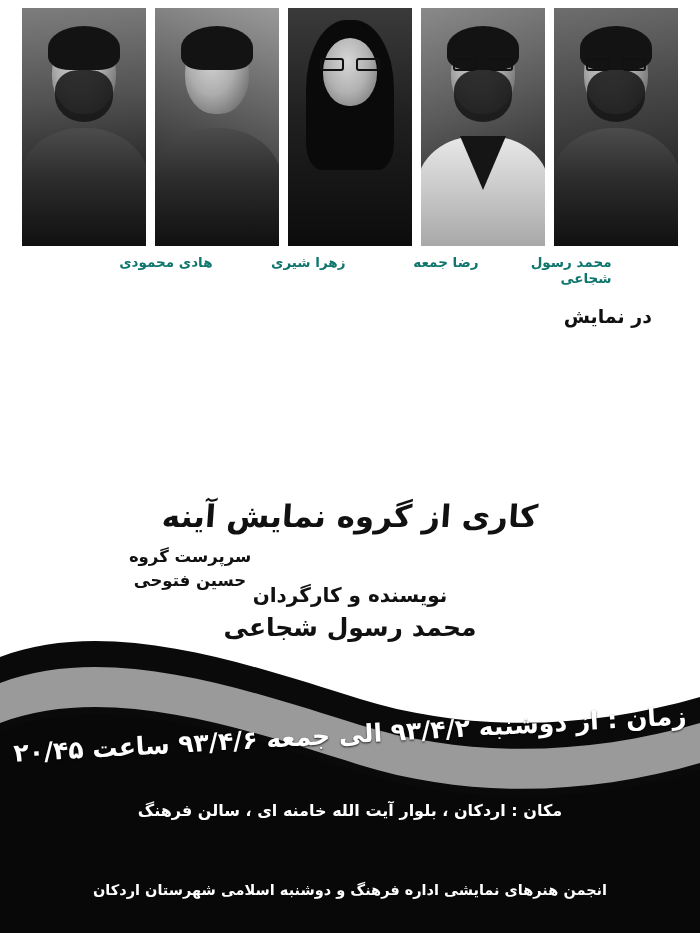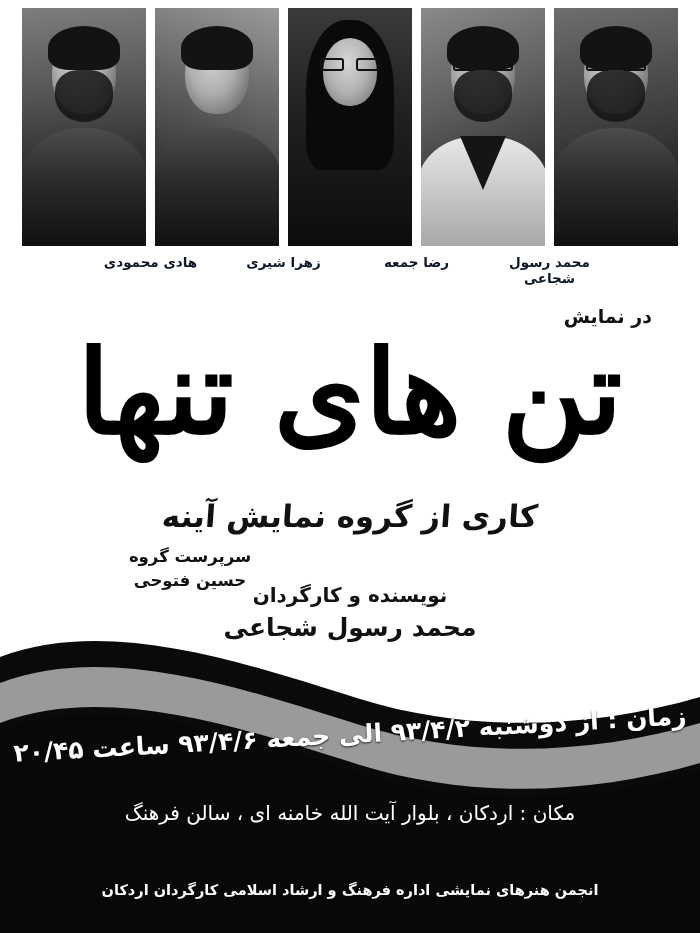--- a/index.html
+++ b/index.html
@@ -159,24 +159,23 @@
     width: 700px;
     height: 34px;
     display: flex;
     justify-content: center;
     gap: 9px;
     padding: 0 14px;
     box-sizing: border-box;
   }
   .name-cell {
     width: 124px;
-    text-align: center;
     font-size: 13.5px;
     font-weight: bold;
-    color: #0f172a;
+    color: #0f766e;
     line-height: 1.2;
     direction: rtl;
   }
 
   
   .pre-title {
     position: absolute;
     top: 305px;
     right: 48px;
     font-size: 19px;
@@ -269,22 +268,22 @@
     line-height: 1.35;
     text-shadow: 0 1px 2px rgba(0,0,0,0.8);
   }
   .place-line {
     position: absolute;
     left: 0;
     top: 800px;
     width: 700px;
     text-align: center;
     color: #ffffff;
-    font-size: 20px;
-    font-weight: normal;
+    font-size: 16px;
+    font-weight: bold;
     direction: rtl;
     line-height: 1.35;
   }
   .footer-line {
     position: absolute;
     left: 0;
     top: 880px;
     width: 700px;
     text-align: center;
     color: #ffffff;
@@ -339,21 +338,20 @@
   </div>
 
   <div class="names-row">
     <div class="name-cell">محمد رسول شجاعی</div>
     <div class="name-cell">رضا جمعه</div>
     <div class="name-cell">زهرا شیری</div>
     <div class="name-cell">هادی محمودی</div>
   </div>
 
   <div class="pre-title">در نمایش</div>
-  <div class="main-title">تن های تنها</div>
   <div class="group-line">کاری از گروه نمایش آینه</div>
 
   <div class="supervisor">
     <div>سرپرست گروه</div>
     <div>حسین فتوحی</div>
   </div>
 
   <div class="writer-block">
     <div class="writer-label">نویسنده و کارگردان</div>
     <div class="writer-name">محمد رسول شجاعی</div>
@@ -365,15 +363,15 @@
       <path d="M0,44 C110,2 250,52 360,86 C470,120 590,116 700,84 L700,320 L0,320 Z" fill="#0a0a0a"></path>
 
       <path d="M0,70 C110,28 250,78 360,112 C470,146 590,142 700,110 L700,150 C590,182 470,186 360,152 C250,118 110,68 0,110 Z" fill="#9a9a9a"></path>
 
       <path d="M0,118 C110,76 250,126 360,160 C470,194 590,190 700,158 L700,320 L0,320 Z" fill="#080808"></path>
     </svg>
   </div>
 
   <div class="time-line">زمان : از دوشنبه ۹۳/۴/۲ الی جمعه ۹۳/۴/۶ ساعت ۲۰/۴۵</div>
   <div class="place-line">مکان : اردکان ، بلوار آیت الله خامنه ای ، سالن فرهنگ</div>
-  <div class="footer-line">انجمن هنرهای نمایشی اداره فرهنگ و ارشاد اسلامی کارگردان اردکان</div>
+  <div class="footer-line">انجمن هنرهای نمایشی اداره فرهنگ و دوشنبه اسلامی شهرستان اردکان</div>
 
 </div>
 
 </body></html>

